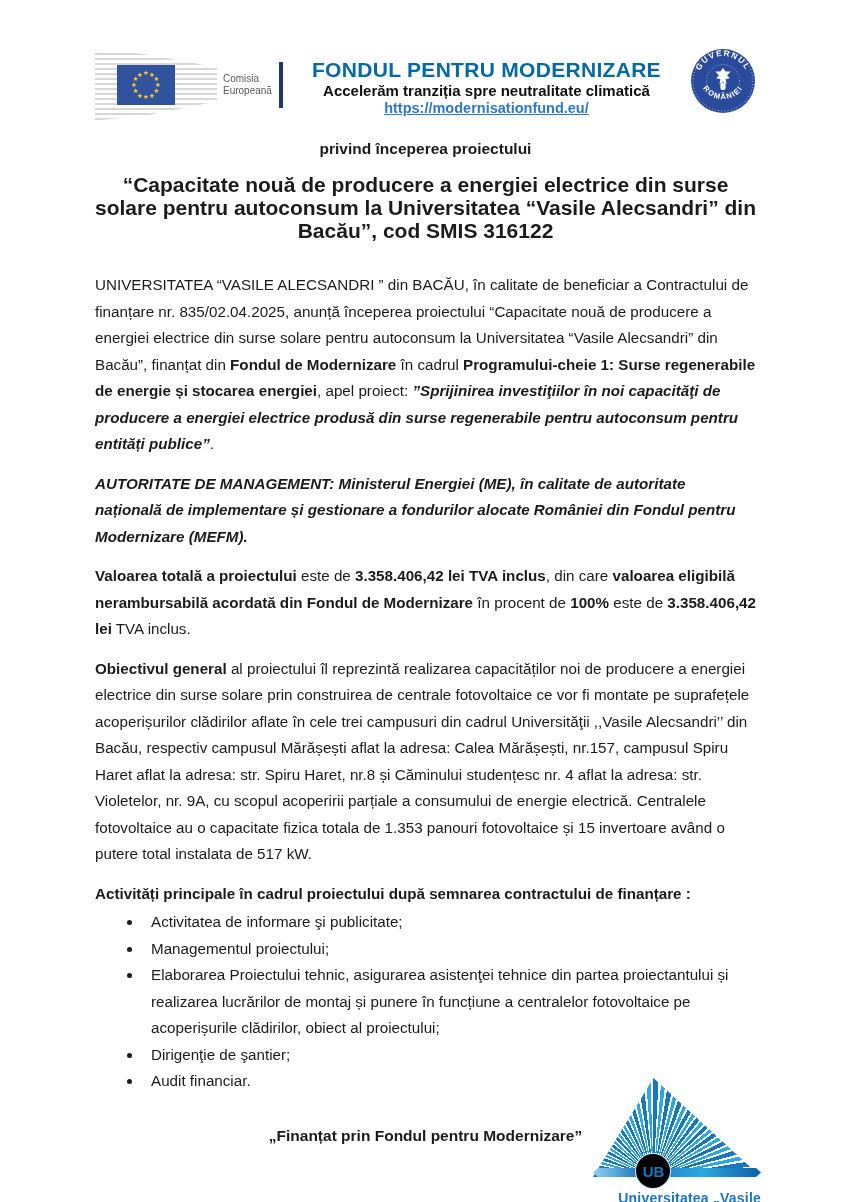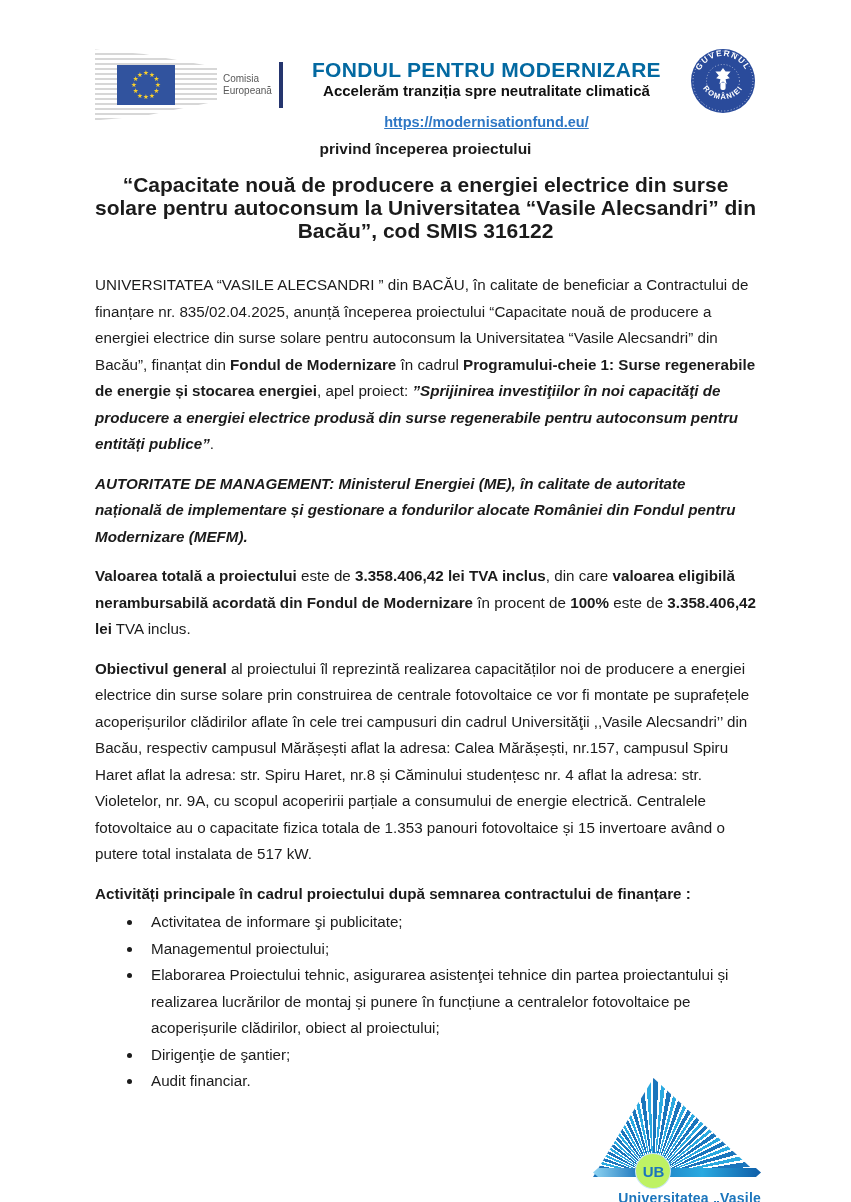--- a/index.html
+++ b/index.html
@@ -22,21 +22,21 @@
     background: repeating-linear-gradient(to bottom, #d7d7d7 0 2px, transparent 2px 5px);
     clip-path: polygon(0 2%, 40% 8%, 100% 26%, 100% 72%, 40% 92%, 0 98%);
   }
   .ec-flag { position: absolute; left: 22px; top: 17px; width: 58px; height: 40px; display:block; }
   .ec-text { color: #595959; font-size: 10px; line-height: 1.18; white-space: pre-line; margin-left: 6px; }
   .ec-bar { width: 4px; height: 46px; background: #25356e; margin-left: 7px; flex: none; }
 
   .fund-block { text-align: center; padding-top: 10px; flex: 1; }
   .fund-title { color: #0369a1; font-size: 21px; font-weight: bold; letter-spacing: .3px; }
   .fund-tagline { font-size: 15px; font-weight: bold; color: #101010; margin-top: 0; }
-  .fund-link { font-size: 14.5px; font-weight: bold; color: #2e77c5; text-decoration: underline; display: inline-block; margin-top: 15px; cursor: pointer; }
+  .fund-link { font-size: 14.5px; font-weight: bold; color: #2e77c5; text-decoration: underline; display: inline-block; margin-top: 1px; cursor: pointer; }
 
   .gov-seal { flex: none; margin-top: 0; }
 
   
   .banner { background: #d4e8f2; text-align: center; font-weight: bold; font-size: 17.5px; padding: 3px 0 4px; margin-top: 28px; }
   .subtitle { text-align: center; font-weight: bold; font-size: 15.5px; margin-top: 8px; }
   .project-title { text-align: center; font-weight: bold; font-size: 21px; line-height: 23px; margin-top: 15px; }
 
   
   .doc-body { margin-top: 30px; font-size: 15.2px; line-height: 26.5px; }
@@ -58,21 +58,21 @@
       #ffffff 4.2deg 5.8deg, #1b75bc 5.8deg 9deg);
     clip-path: polygon(36% 0%, 100% 97%, 0% 97%);
   }
   .ub-band {
     position: absolute; left: 0; top: 90px; width: 168px; height: 9px;
     background: linear-gradient(90deg, #8ed4f2, #1b75bc 28%, #2aa9e0 65%, #0f5ea8);
     clip-path: polygon(0 50%, 3% 0, 97% 0, 100% 50%, 97% 100%, 3% 100%);
   }
   .ub-circle {
     position: absolute; left: 36%; top: 93px; transform: translate(-50%,-50%);
-    width: 34px; height: 34px; border-radius: 50%; background: #bef264;
+    width: 34px; height: 34px; border-radius: 50%; background: #000000;
     display: flex; align-items: center; justify-content: center;
     color: #1b75bc; font-weight: bold; font-size: 15px;
     box-shadow: 0 0 0 1px #cde7f6;
   }
   .ub-caption { position: absolute; top: 112px; width: 100%; text-align: right; color: #1b75bc; font-size: 14px; font-weight: bold; letter-spacing: .2px; }
 </style>
 </head>
 <body>
 
 <div class="page">
@@ -143,20 +143,21 @@
 
     <p class="para activities-heading">Activități principale în cadrul proiectului după semnarea contractului de finanțare :</p>
     <ul class="bullets">
         <li>Activitatea de informare şi publicitate;</li>
         <li>Managementul proiectului;</li>
         <li>Elaborarea Proiectului tehnic, asigurarea  asistenţei tehnice din partea proiectantului și realizarea lucrărilor de montaj și punere în funcțiune a centralelor fotovoltaice pe acoperișurile clădirilor, obiect al proiectului;</li>
         <li>Dirigenţie de şantier;</li>
         <li>Audit financiar.</li>
       </ul>
 
+    <div class="funding-note">„Finanțat prin Fondul pentru Modernizare”</div>
   </div>
 
   <div class="ub-logo">
     <div class="ub-fan"></div>
     <div class="ub-band"></div>
     <div class="ub-circle">UB</div>
     <div class="ub-caption">Universitatea „Vasile Alecsandri” din Bacău</div>
   </div>
 
 </div>

